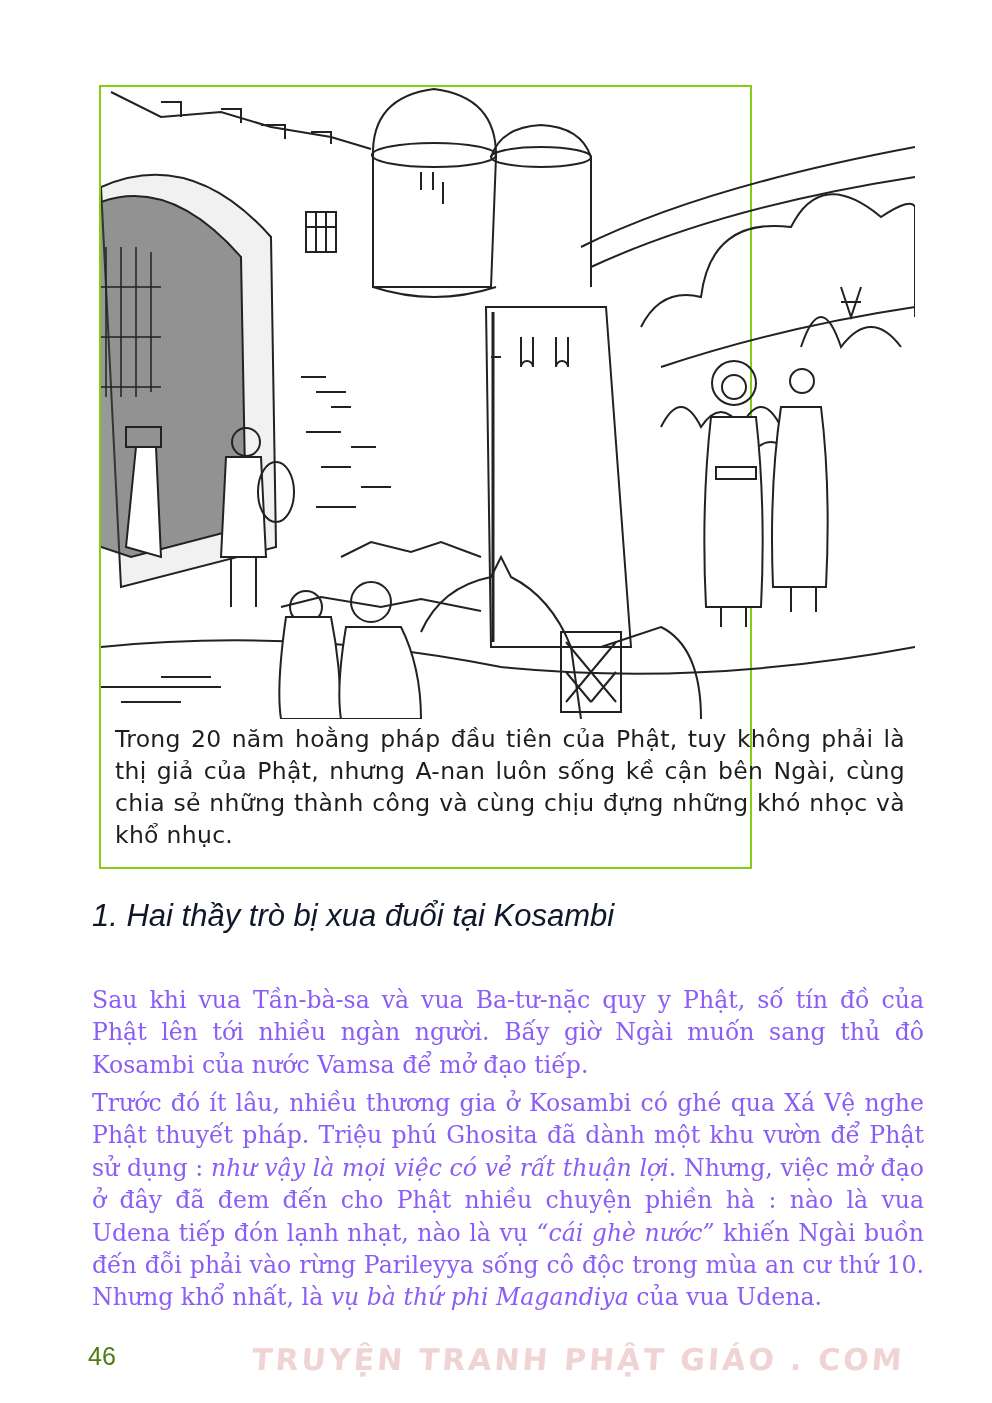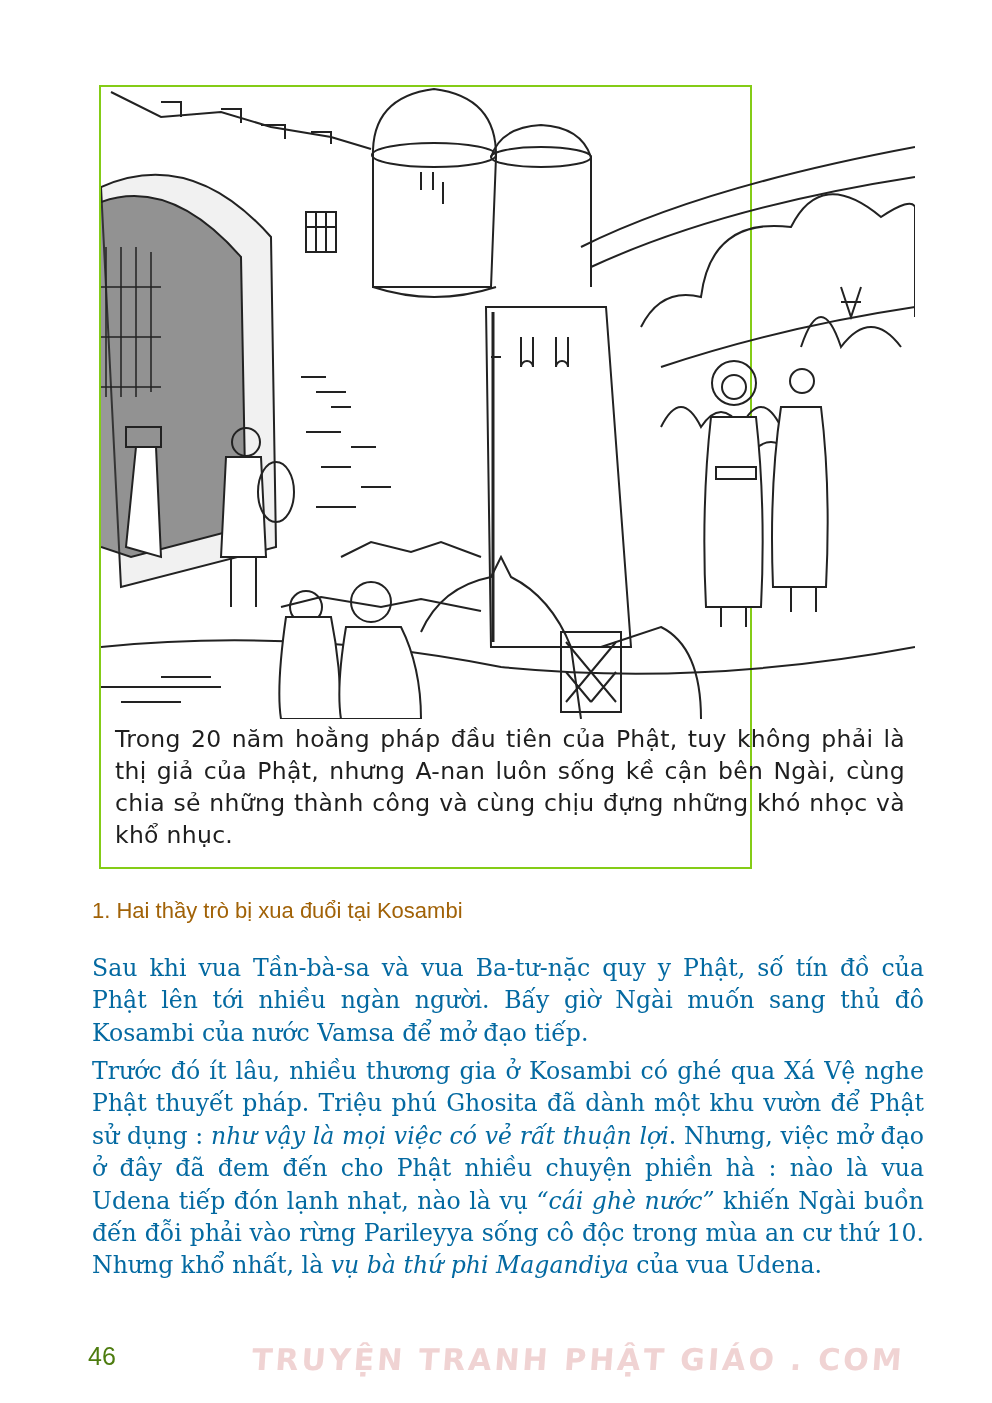--- a/index.html
+++ b/index.html
@@ -1,22 +1,22 @@
 <!DOCTYPE html>
 <html><head>
 <meta charset="utf-8">
 <style>
   html, body { margin:0; padding:0; }
   body { width:992px; height:1403px; background:#fff; position:relative; overflow:hidden; color:#1a1a1a; }
   .frame { position:absolute; left:99px; top:67px; width:653px; height:784px; border:2px solid #84cc16; box-sizing:border-box;margin-top:18px; }
   .illustration { position:absolute; left:0; top:0; width:814px; height:632px; overflow:hidden; }
   .illustration svg { width:100%; height:100%; display:block; }
   .caption { position:absolute; left:14px; top:636px; width:790px; font-family:"DejaVu Sans", sans-serif; font-size:23.5px; line-height:32px; text-align:justify; letter-spacing:0.3px; color:#1e1e1e; }
-  .section-heading { position:absolute; left:92px; top:898px; font-family:"Liberation Sans", sans-serif; font-size:22px; color:#a16207; }
-  .para { position:absolute; left:92px; width:832px; font-family:"DejaVu Serif", serif; font-size:23.6px; line-height:32.4px; text-align:justify; color:#0369a1; }
+  .section-heading { position:absolute; left:92px; top:898px; font-family:"Liberation Sans", sans-serif; font-style:italic; font-size:31px; color:#0f172a; }
+  .para { position:absolute; left:92px; width:832px; font-family:"DejaVu Serif", serif; font-size:23.6px; line-height:32.4px; text-align:justify; color:#8b5cf6;margin-top:32px; }
   .para em { }
   .p1 { top:952px; }
   .p2 { top:1055px; }
   .page-number { position:absolute; left:88px; top:1342px; font-family:"Liberation Sans", sans-serif; font-size:25px; color:#4d7c0f; }
   .watermark { position:absolute; left:252px; top:1342px; font-family:"DejaVu Sans", sans-serif; font-size:30px; letter-spacing:3px; color:#f0d3d3; font-weight:bold; transform:skewX(-4deg); }
 </style>
 </head>
 <body>
 
 <div class="frame">

